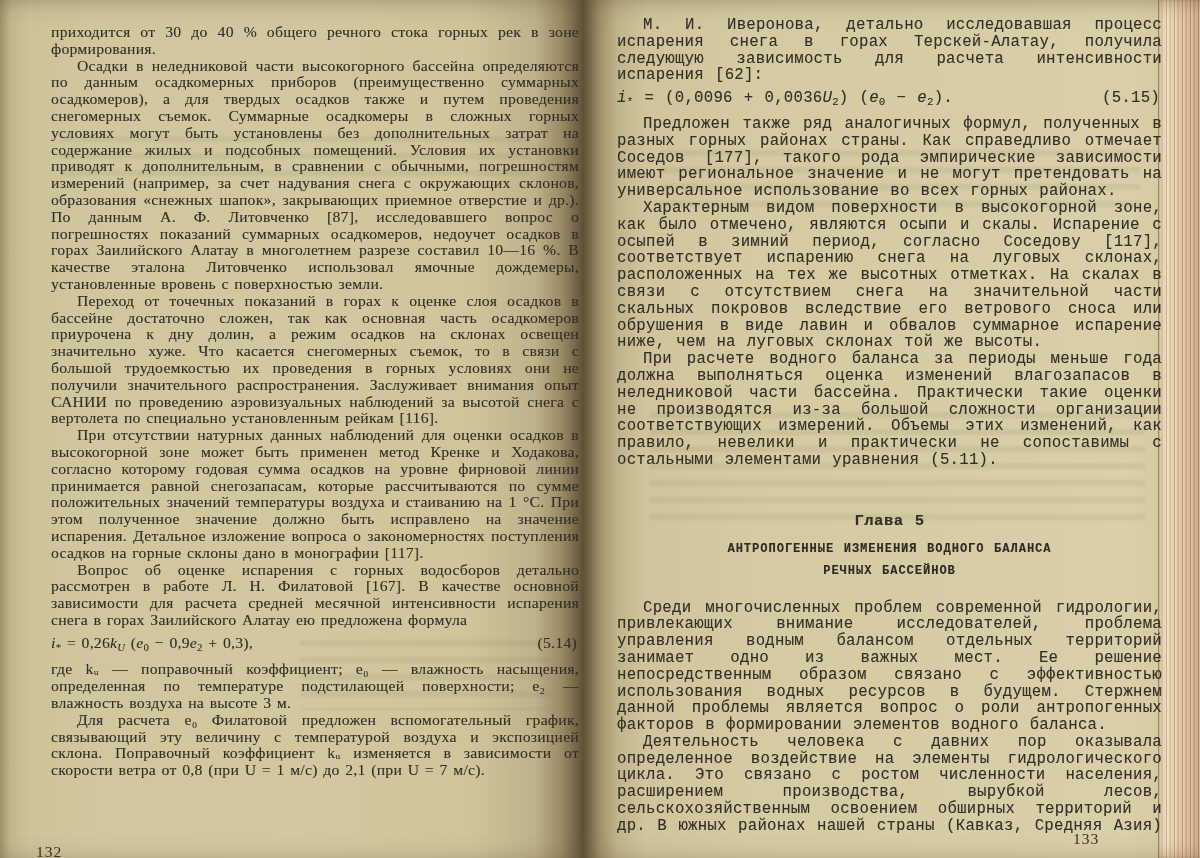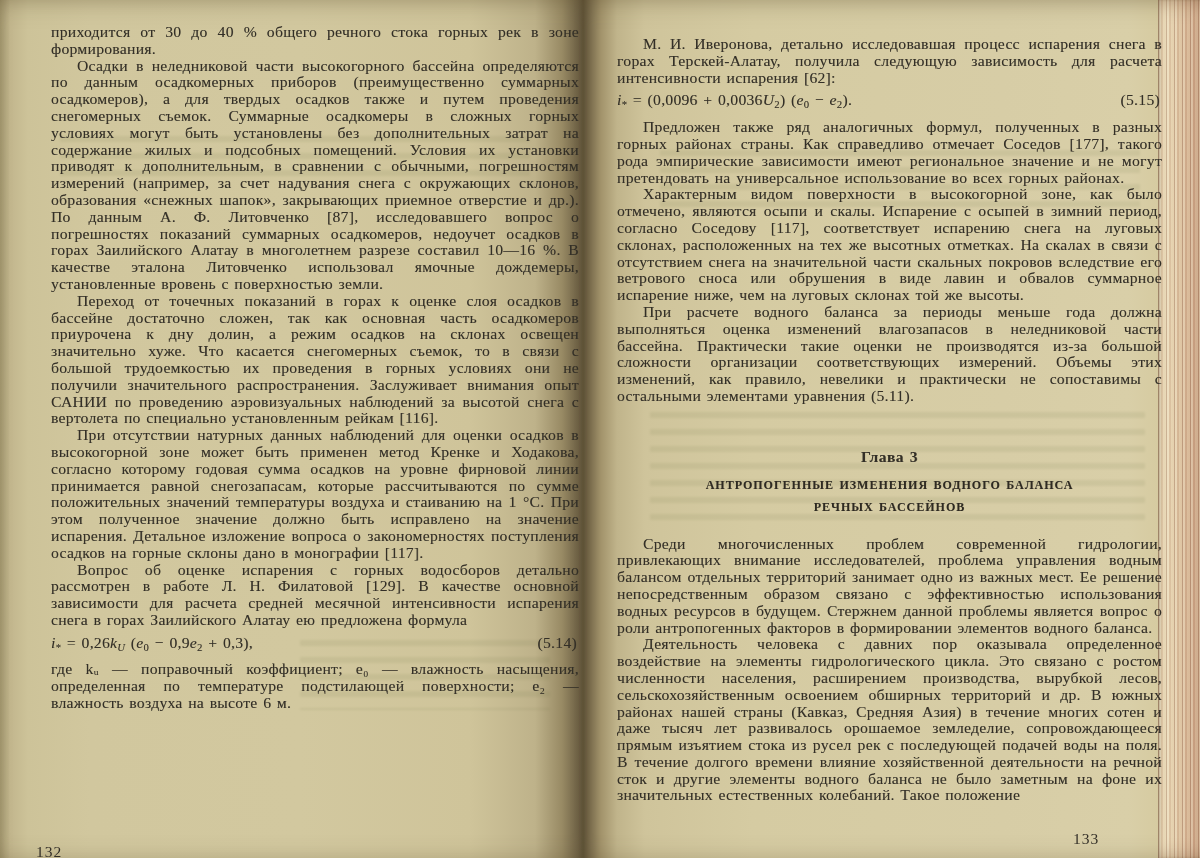--- a/index.html
+++ b/index.html
@@ -47,21 +47,21 @@
   }
   
   .textcol{
     position:absolute;overflow:hidden;
     font-size:15.6px;line-height:16.8px;
     text-align:justify;
     letter-spacing:.3px;word-spacing:1.4px;
     text-shadow:.3px .3px 0 rgba(47,42,33,.32);
   }
   .textcol-left{left:32px;top:24px;width:528px;height:812px;margin-left:19px;}
-  .textcol-right{left:617px;top:36px;width:545px;height:818px;}
+  .textcol-right{left:617px;top:17px;width:545px;height:818px;font-family:Liberation Mono, monospace;}
   p.para{margin:0;}
   p.para.ind{text-indent:26px;}
   
   .formula-row{position:relative;text-align:left;margin:6px 0 5px 0;text-indent:0;}
   .eq{white-space:nowrap;}
   .eq .it{font-style:italic;}
   .eq .rm{font-style:normal;}
   .eq .sub{font-size:68%;vertical-align:-3px;font-style:normal;}
   .eq .subit{font-size:68%;vertical-align:-3px;font-style:italic;}
   .eq-num{position:absolute;right:2px;top:0;font-style:normal;}
@@ -100,30 +100,31 @@
 <div class="ghost ghost1"></div>
 <div class="ghost ghost2"></div>
 <div class="ghost ghost3"></div>
 <div class="ghost ghost4"></div>
 
 <div id="col-left" class="textcol textcol-left">
     <p class="para">приходится от 30 до 40 % общего речного стока горных рек в зоне формирования.</p>
     <p class="para ind">Осадки в неледниковой части высокогорного бассейна определяются по данным осадкомерных приборов (преимущественно суммарных осадкомеров), а для твердых осадков также и путем проведения снегомерных съемок. Суммарные осадкомеры в сложных горных условиях могут быть установлены без дополнительных затрат на содержание жилых и подсобных помещений. Условия их установки приводят к дополнительным, в сравнении с обычными, погрешностям измерений (например, за счет надувания снега с окружающих склонов, образования «снежных шапок», закрывающих приемное отверстие и др.). По данным А. Ф. Литовченко [87], исследовавшего вопрос о погрешностях показаний суммарных осадкомеров, недоучет осадков в горах Заилийского Алатау в многолетнем разрезе составил 10—16 %. В качестве эталона Литовченко использовал ямочные дождемеры, установленные вровень с поверхностью земли.</p>
     <p class="para ind">Переход от точечных показаний в горах к оценке слоя осадков в бассейне достаточно сложен, так как основная часть осадкомеров приурочена к дну долин, а режим осадков на склонах освещен значительно хуже. Что касается снегомерных съемок, то в связи с большой трудоемкостью их проведения в горных условиях они не получили значительного распространения. Заслуживает внимания опыт САНИИ по проведению аэровизуальных наблюдений за высотой снега с вертолета по специально установленным рейкам [116].</p>
     <p class="para ind">При отсутствии натурных данных наблюдений для оценки осадков в высокогорной зоне может быть применен метод Кренке и Ходакова, согласно которому годовая сумма осадков на уровне фирновой линии принимается равной снегозапасам, которые рассчитываются по сумме положительных значений температуры воздуха и стаиванию на 1 °С. При этом полученное значение должно быть исправлено на значение испарения. Детальное изложение вопроса о закономерностях поступления осадков на горные склоны дано в монографии [117].</p>
-    <p class="para ind">Вопрос об оценке испарения с горных водосборов детально рассмотрен в работе Л. Н. Филатовой [129]. В качестве основной зависимости для расчета средней месячной интенсивности испарения снега в горах Заилийского Алатау ею предложена формула</p>
+    <p class="para ind">Вопрос об оценке испарения с горных водосборов детально рассмотрен в работе Л. Н. Филатовой [167]. В качестве основной зависимости для расчета средней месячной интенсивности испарения снега в горах Заилийского Алатау ею предложена формула</p>
     <div class="formula-row"><span class="eq"><span class="it">i</span><span class="sub">*</span><span class="rm"> = 0,26</span><span class="it">k</span><span class="subit">U</span><span class="rm"> (</span><span class="it">e</span><span class="sub">0</span><span class="rm"> − 0,9</span><span class="it">e</span><span class="sub">2</span><span class="rm"> + 0,3),</span></span><span class="eq-num">(5.14)</span></div>
-    <p class="para">где kᵤ — поправочный коэффициент; e₀ — влажность насыщения, определенная по температуре подстилающей поверхности; e₂ — влажность воздуха на высоте 6 м.</p>
+    <p class="para">где kᵤ — поправочный коэффициент; e₀ — влажность насыщения, определенная по температуре подстилающей поверхности; e₂ — влажность воздуха на высоте 3 м.</p>
+    <p class="para ind">Для расчета e₀ Филатовой предложен вспомогательный график, связывающий эту величину с температурой воздуха и экспозицией склона. Поправочный коэффициент kᵤ изменяется в зависимости от скорости ветра от 0,8 (при U = 1 м/с) до 2,1 (при U = 7 м/с).</p>
   </div>
 <div id="col-right" class="textcol textcol-right">
     <p class="para ind">М. И. Иверонова, детально исследовавшая процесс испарения снега в горах Терскей-Алатау, получила следующую зависимость для расчета интенсивности испарения [62]:</p>
     <div class="formula-row"><span class="eq"><span class="it">i</span><span class="sub">*</span><span class="rm"> = (0,0096 + 0,0036</span><span class="it">U</span><span class="sub">2</span><span class="rm">) (</span><span class="it">e</span><span class="sub">0</span><span class="rm"> − </span><span class="it">e</span><span class="sub">2</span><span class="rm">).</span></span><span class="eq-num">(5.15)</span></div>
     <p class="para ind">Предложен также ряд аналогичных формул, полученных в разных горных районах страны. Как справедливо отмечает Соседов [177], такого рода эмпирические зависимости имеют региональное значение и не могут претендовать на универсальное использование во всех горных районах.</p>
     <p class="para ind">Характерным видом поверхности в высокогорной зоне, как было отмечено, являются осыпи и скалы. Испарение с осыпей в зимний период, согласно Соседову [117], соответствует испарению снега на луговых склонах, расположенных на тех же высотных отметках. На скалах в связи с отсутствием снега на значительной части скальных покровов вследствие его ветрового сноса или обрушения в виде лавин и обвалов суммарное испарение ниже, чем на луговых склонах той же высоты.</p>
     <p class="para ind">При расчете водного баланса за периоды меньше года должна выполняться оценка изменений влагозапасов в неледниковой части бассейна. Практически такие оценки не производятся из-за большой сложности организации соответствующих измерений. Объемы этих изменений, как правило, невелики и практически не сопоставимы с остальными элементами уравнения (5.11).</p>
-    <div class="chapter-kicker">Глава 3</div>
+    <div class="chapter-kicker">Глава 5</div>
     <div class="chapter-title">АНТРОПОГЕННЫЕ ИЗМЕНЕНИЯ ВОДНОГО БАЛАНСА<br>РЕЧНЫХ БАССЕЙНОВ</div>
     <p class="para ind">Среди многочисленных проблем современной гидрологии, привлекающих внимание исследователей, проблема управления водным балансом отдельных территорий занимает одно из важных мест. Ее решение непосредственным образом связано с эффективностью использования водных ресурсов в будущем. Стержнем данной проблемы является вопрос о роли антропогенных факторов в формировании элементов водного баланса.</p>
     <p class="para ind">Деятельность человека с давних пор оказывала определенное воздействие на элементы гидрологического цикла. Это связано с ростом численности населения, расширением производства, вырубкой лесов, сельскохозяйственным освоением обширных территорий и др. В южных районах нашей страны (Кавказ, Средняя Азия) в течение многих сотен и даже тысяч лет развивалось орошаемое земледелие, сопровождающееся прямым изъятием стока из русел рек с последующей подачей воды на поля. В течение долгого времени влияние хозяйственной деятельности на речной сток и другие элементы водного баланса не было заметным на фоне их значительных естественных колебаний. Такое положение</p>
   </div>
 
 <div class="pagenum pagenum-left">132</div>
 <div class="pagenum pagenum-right">133</div>
 
 </body></html>

